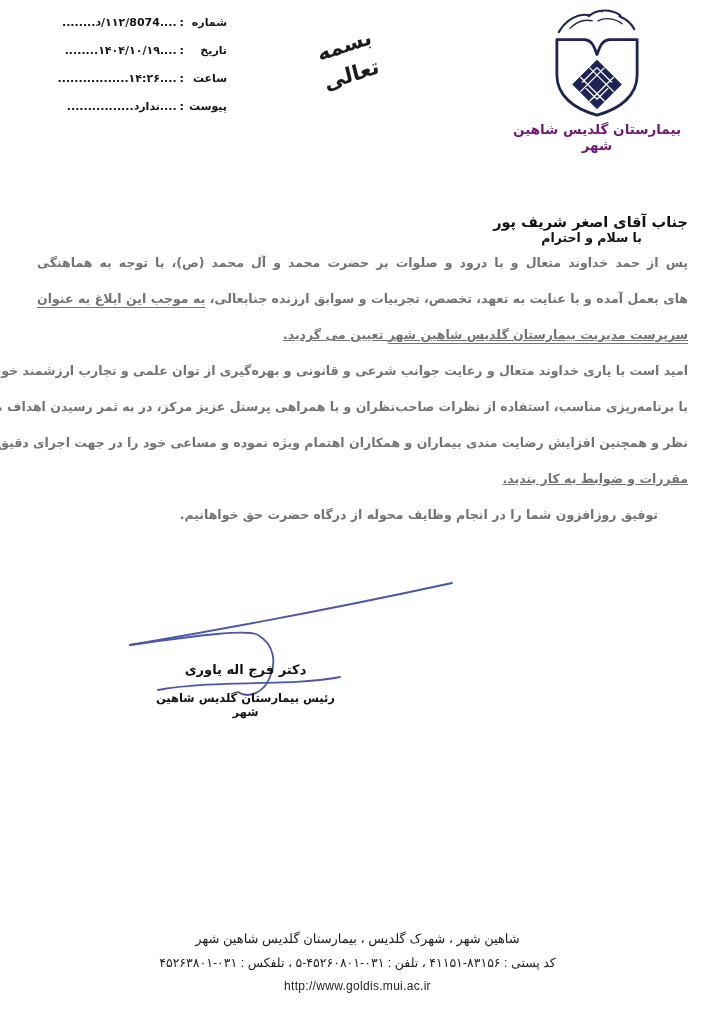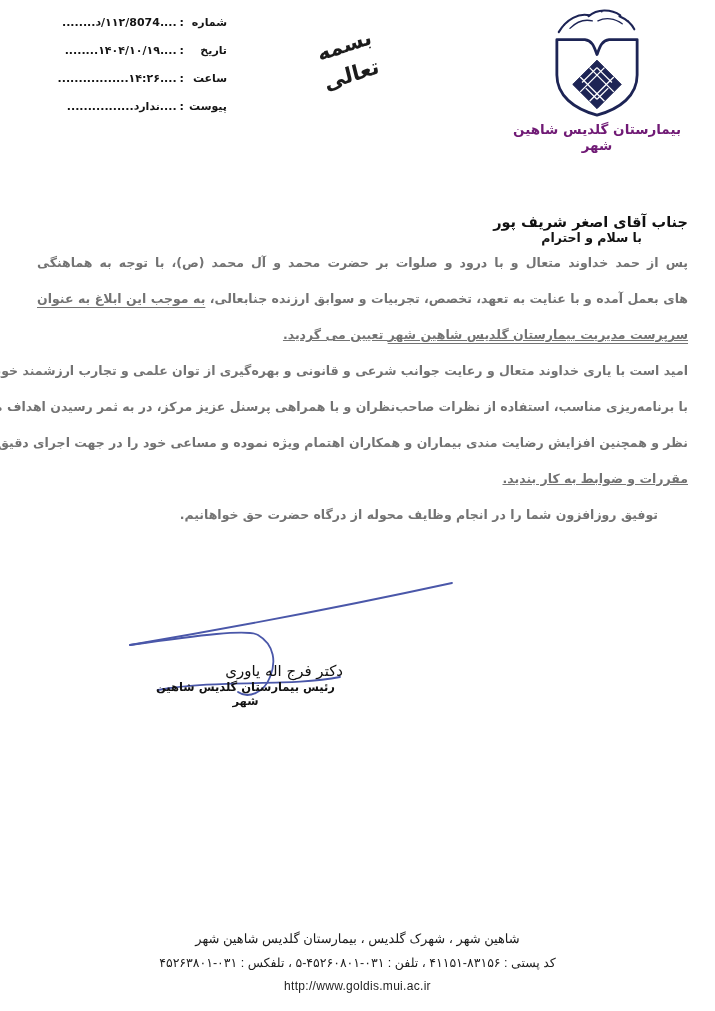--- a/index.html
+++ b/index.html
@@ -31,22 +31,22 @@
   .bline{
     font-size:12.5px;font-weight:bold;line-height:36px;height:36px;
     text-align:justify;text-align-last:justify;white-space:nowrap;color:#737373;
   }
   .bline.endline{text-align:right;text-align-last:right;text-decoration:underline;}
   .bline.closing{text-align:right;text-align-last:right;text-indent:30px;}
   .u{text-decoration:underline;text-underline-offset:4px;}
   
   .sig-svg{position:absolute;top:573px;left:100px;}
   .signer{position:absolute;top:662px;left:148px;width:195px;text-align:center;}
-  .signer-name{font-size:15px;font-weight:normal;text-align:right;}
-  .signer-title{font-size:11.5px;font-weight:bold;margin-top:0;}
+  .signer-name{font-size:13px;font-weight:bold;}
+  .signer-title{font-size:11.5px;font-weight:bold;margin-top:14px;}
   
   .footer{position:absolute;bottom:18px;left:0;right:0;text-align:center;
     font-family:Liberation Sans, sans-serif;color:#1d1d1d;}
   .footer-address{font-size:13px;margin-bottom:9px;}
   .footer-contact{font-size:12.5px;margin-bottom:9px;}
   .footer-url{font-size:12px;direction:ltr;letter-spacing:.3px;}
 </style>
 </head>
 <body>
 

